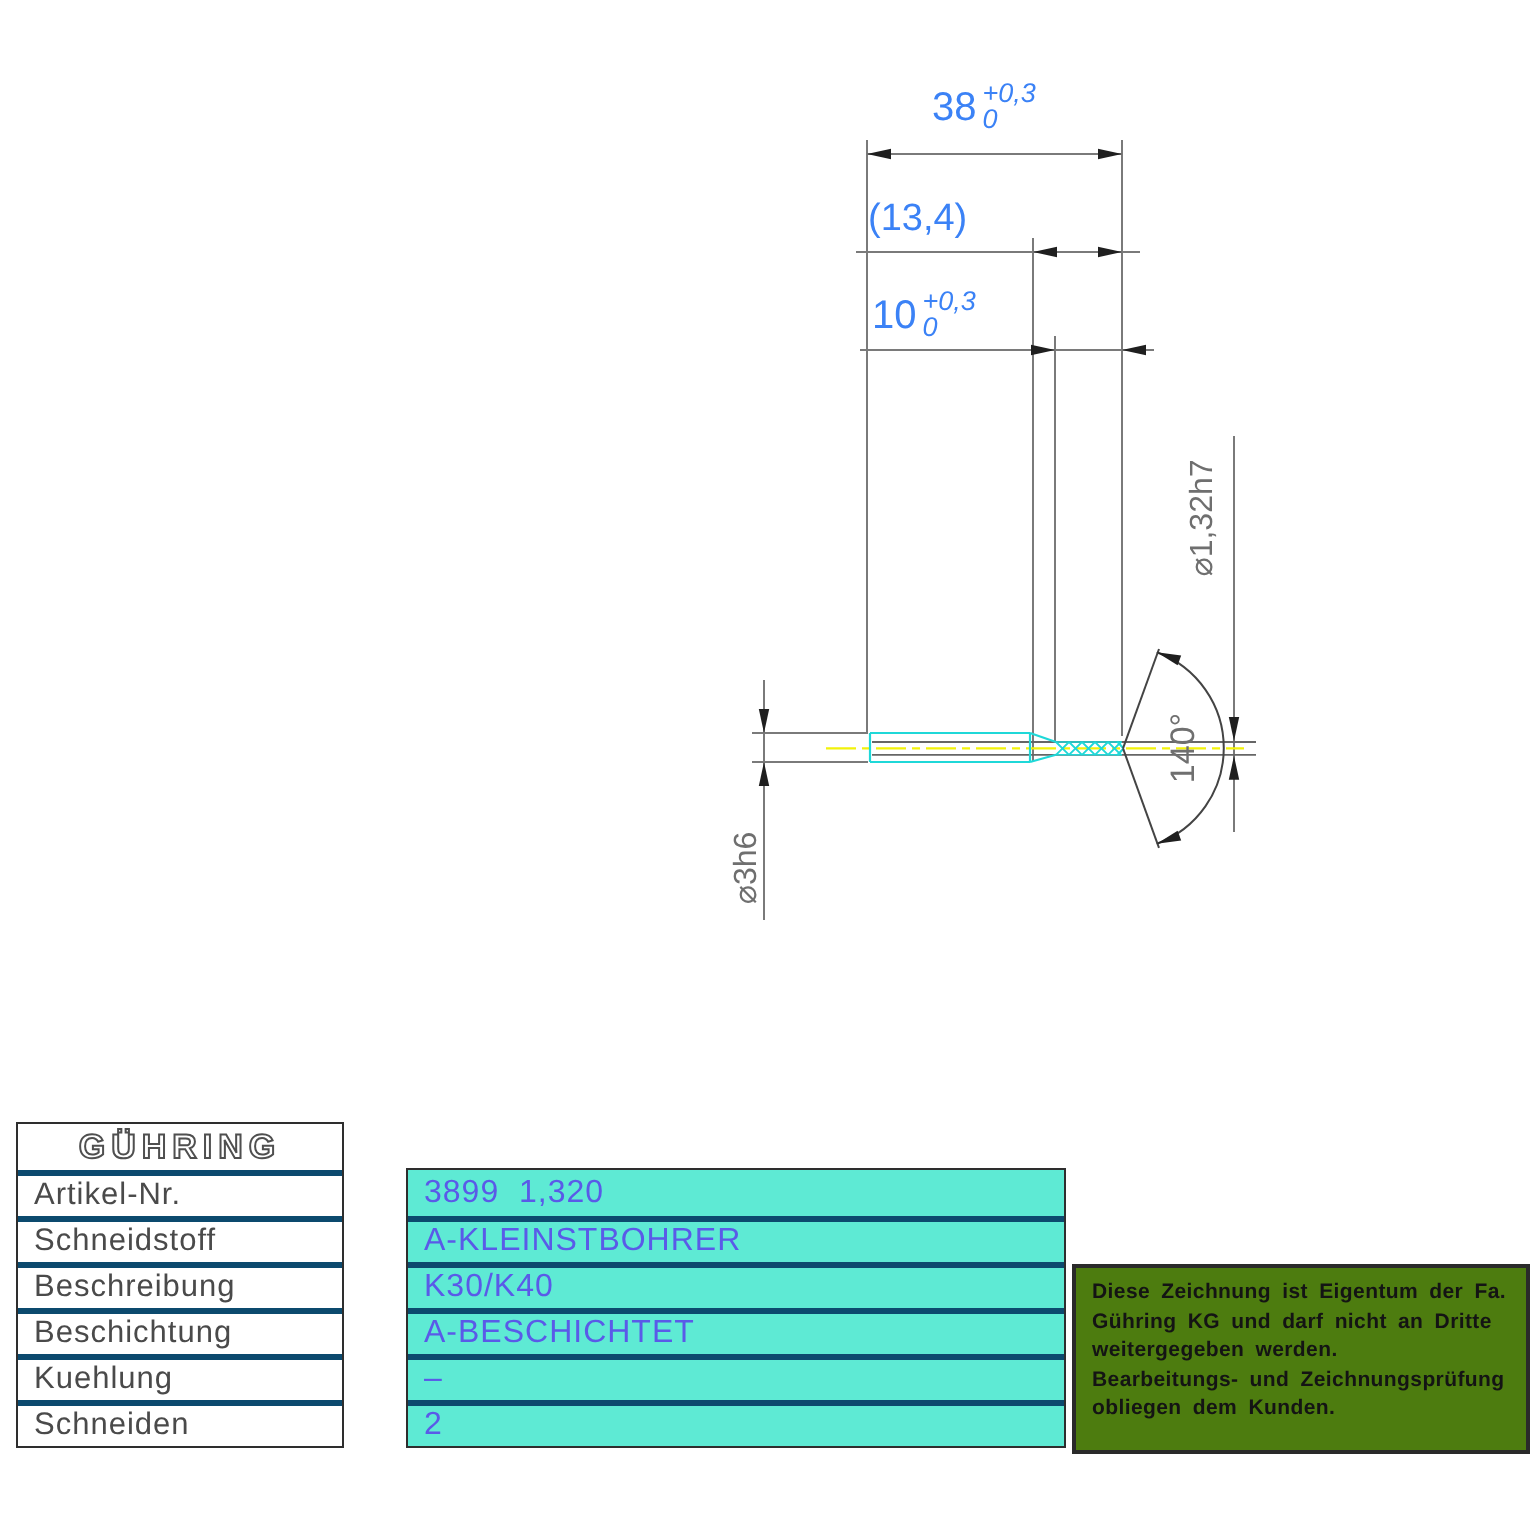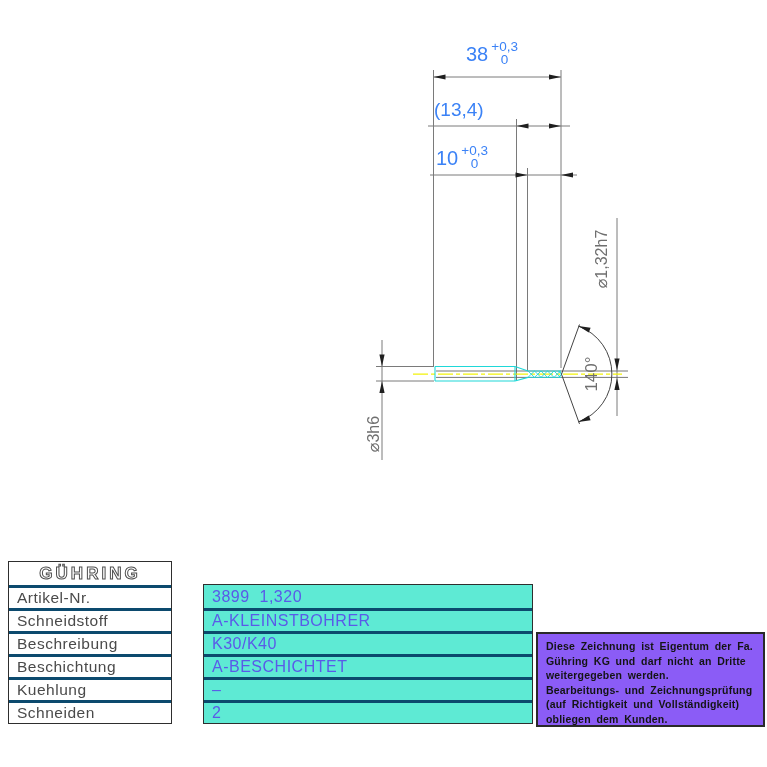--- a/index.html
+++ b/index.html
@@ -6,42 +6,42 @@
   body { width:767px; height:767px; position:relative; overflow:hidden;
          font-family:"Liberation Sans", sans-serif; }
 
   
   .drawing { position:absolute; left:0; top:0; width:767px; height:560px; }
   .drawing svg { position:absolute; left:0; top:0; }
 
   .dimtext { position:absolute; color:#3b82f6; white-space:nowrap; }
   .dim-main { font-size:20px; line-height:22px; display:inline-block; vertical-align:top; margin-top:3px; }
   .dim-paren { font-size:19px; }
-  .tolstack { display:inline-flex; flex-direction:column; align-items:center;
-              font-size:13.5px; line-height:13px; margin-left:3px; vertical-align:top; }
+  .tolstack { display:inline-flex; flex-direction:column; align-items:flex-start;
+              font-size:13.5px; line-height:13px; margin-left:3px; vertical-align:top;font-style:italic; }
   .rot { position:absolute; transform:translate(-50%,-50%) rotate(-90deg);
          transform-origin:center; color:#6f6f6f; white-space:nowrap; }
 
   
   .tb-left { position:absolute; left:8px; top:561px; width:164px;
              border:1px solid #2e2e2e; box-sizing:border-box; background:#fff; }
   .tb-right { position:absolute; left:203px; top:584px; width:330px;
               border:1px solid #2e2e2e; box-sizing:border-box; background:#5eead4; }
   .tb-row { height:23px; box-sizing:border-box; border-top:3px solid #0c4a6e;
             display:flex; align-items:center; overflow:hidden; }
   .tb-row:first-child { border-top:none; }
   .tb-label { font-size:15.5px; color:#4a4a4a; letter-spacing:0.5px; padding-left:8px; }
   .tb-value { font-size:16px; color:#5a5ae8; letter-spacing:0.5px; padding-left:8px; white-space:pre; }
   .logo-cell { justify-content:center; }
   .logo { font-size:17px; font-weight:700; letter-spacing:3px; color:#ffffff;
           -webkit-text-stroke:1px #4f4f4f; }
 
   
   .notebox { position:absolute; left:536px; top:632px; width:229px; height:95px;
-             border:2px solid #2a2a2a; box-sizing:border-box; background:#8b5cf6;
+             border:2px solid #2a2a2a; box-sizing:border-box; background:#4d7c0f;
              padding:5px 0 0 8px; }
   .noteline { font-size:10.5px; line-height:14.6px; color:#141414;
               font-weight:600; letter-spacing:0.2px; word-spacing:2.5px; white-space:nowrap; }
 </style>
 </head>
 <body>
 
 <div class="drawing">
 
   <svg width="767" height="560" viewBox="0 0 767 560">
@@ -173,15 +173,14 @@
   <div class="tb-row">
     <span class="tb-value">2</span>
   </div>
 </div>
 
 <div class="notebox">
   <div class="noteline">Diese Zeichnung ist Eigentum der Fa.</div>
   <div class="noteline">Gühring KG und darf nicht an Dritte</div>
   <div class="noteline">weitergegeben werden.</div>
   <div class="noteline">Bearbeitungs- und Zeichnungsprüfung</div>
-  <div class="noteline">(auf Richtigkeit und Vollständigkeit)</div>
   <div class="noteline">obliegen dem Kunden.</div>
 </div>
 
 </body></html>

